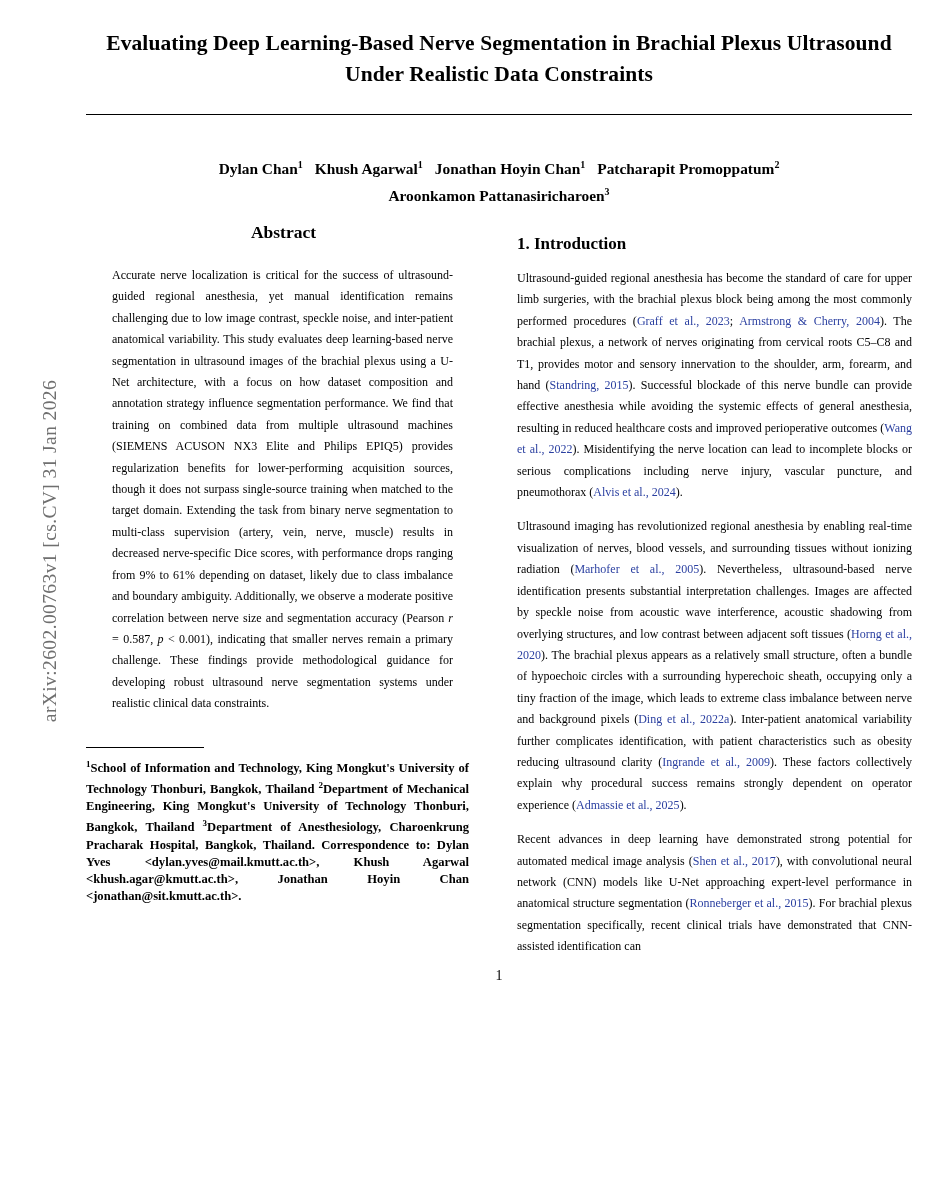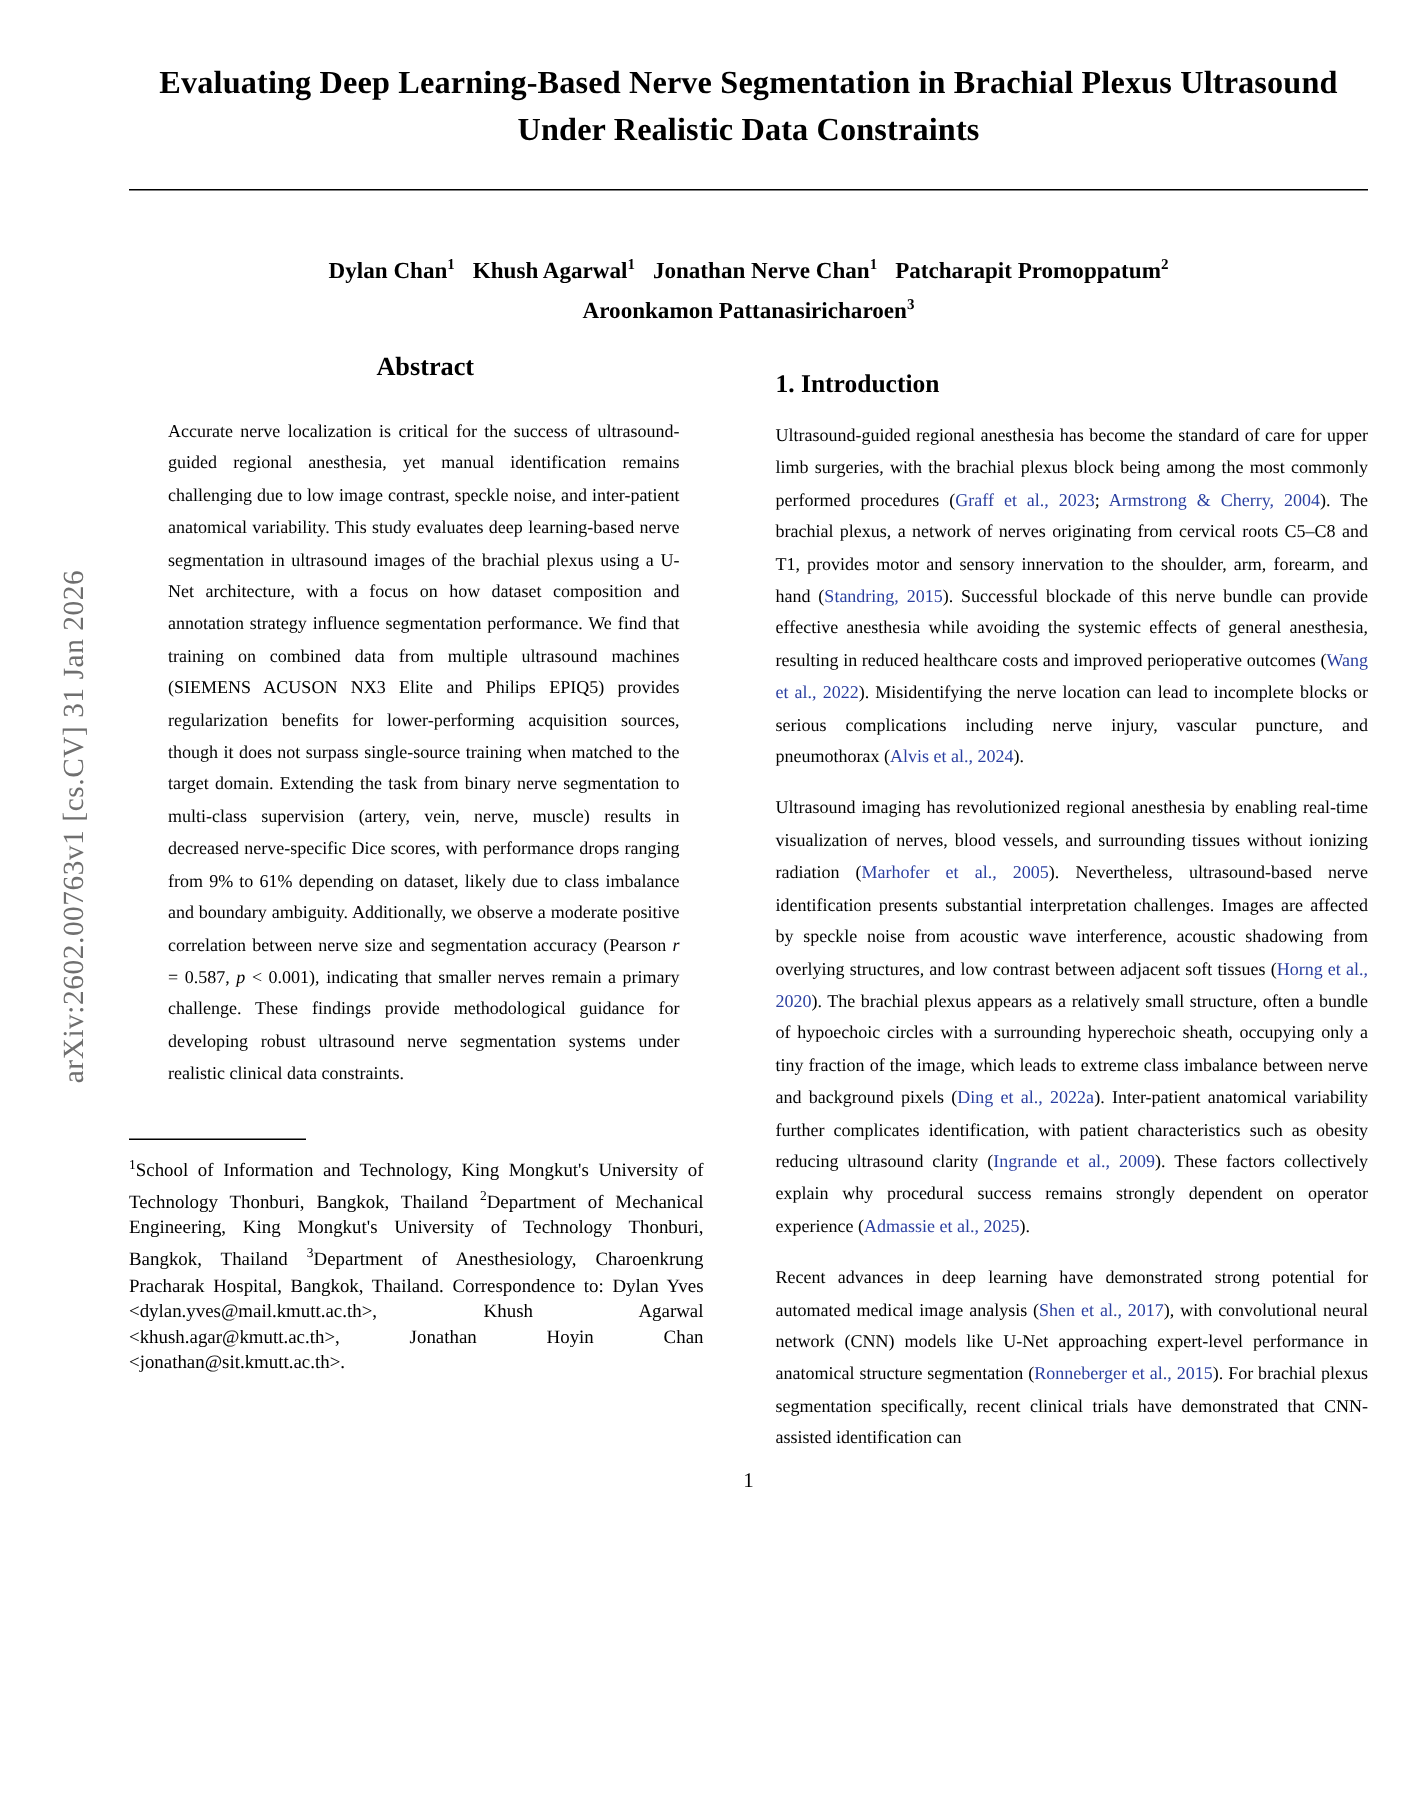--- a/index.html
+++ b/index.html
@@ -32,21 +32,21 @@
     text-align: center;
     font-family: "Liberation Serif", serif;
     font-size: 19.5px;
     color: #6f6f6f;
     letter-spacing: 0.4px;
     white-space: nowrap;
   }
   .content {
     position: absolute;
     left: 86px;
-    top: 12px;
+    top: 0;
     width: 826px;
     height: 1000px;
   }
   .title {
     margin-top: 28px;
     text-align: center;
     font-weight: bold;
     font-size: 21.5px;
     line-height: 31px;
     letter-spacing: 0.1px;
@@ -118,20 +118,21 @@
     bottom: 62px;
     left: 0;
     width: 395px;
   }
   .footnotes p {
     font-size: 12.6px;
     line-height: 17px;
     text-align: justify;
     margin: 0 12px 4px 0;
     hyphens: auto;
+    font-weight: bold;
   }
   .footnotes .sup {
     font-size: 9px;
     vertical-align: super;
   }
   .preprint {
     font-style: italic;
     font-size: 13.4px;
     margin-top: 14px;
   }
@@ -152,21 +153,21 @@
   <div class="arxiv-stamp">arXiv:2602.00763v1  [cs.CV]  31 Jan 2026</div>
 
   <div class="content">
 
     <div class="title">Evaluating Deep Learning-Based Nerve Segmentation in Brachial Plexus Ultrasound Under Realistic Data Constraints</div>
 
     <div class="rule-top"></div>
 
     <div class="authors">
       <div>
-        <span>Dylan Chan</span><span class="sup">1</span><span class="author-sep"></span><span>Khush Agarwal</span><span class="sup">1</span><span class="author-sep"></span><span>Jonathan Nerve Chan</span><span class="sup">1</span><span class="author-sep"></span><span>Patcharapit Promoppatum</span><span class="sup">2</span>
+        <span>Dylan Chan</span><span class="sup">1</span><span class="author-sep"></span><span>Khush Agarwal</span><span class="sup">1</span><span class="author-sep"></span><span>Jonathan Hoyin Chan</span><span class="sup">1</span><span class="author-sep"></span><span>Patcharapit Promoppatum</span><span class="sup">2</span>
       </div>
       <div>
         <span>Aroonkamon Pattanasiricharoen</span><span class="sup">3</span>
       </div>
     </div>
 
     <div class="columns">
 
       <div class="col col-left">
         <h2 class="sec abstract-head">Abstract</h2>

